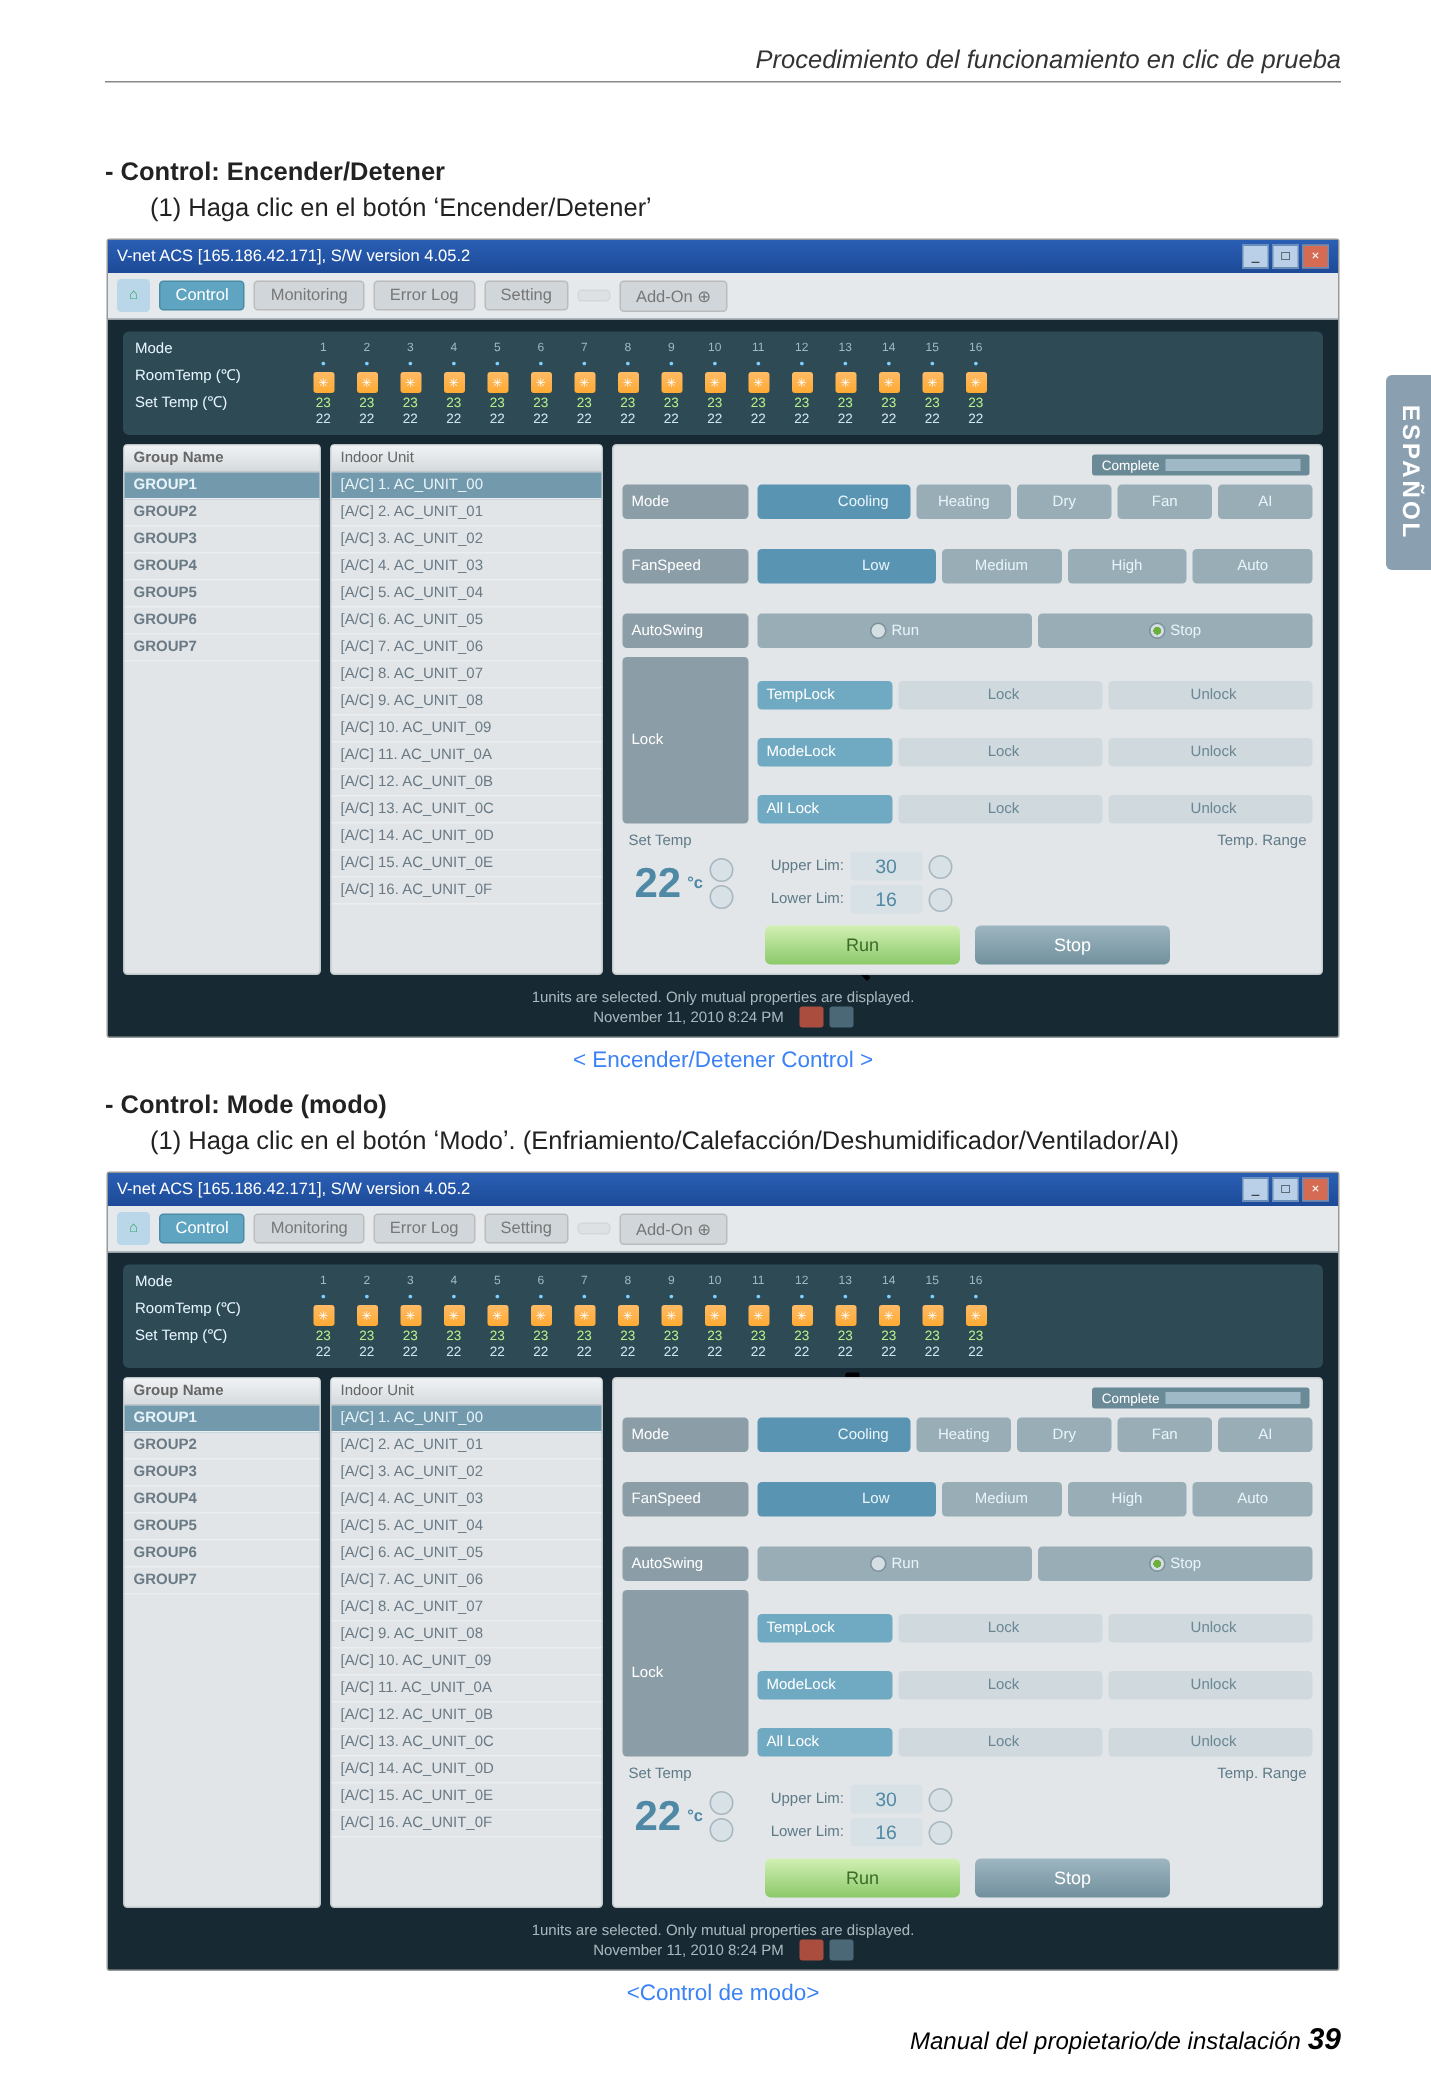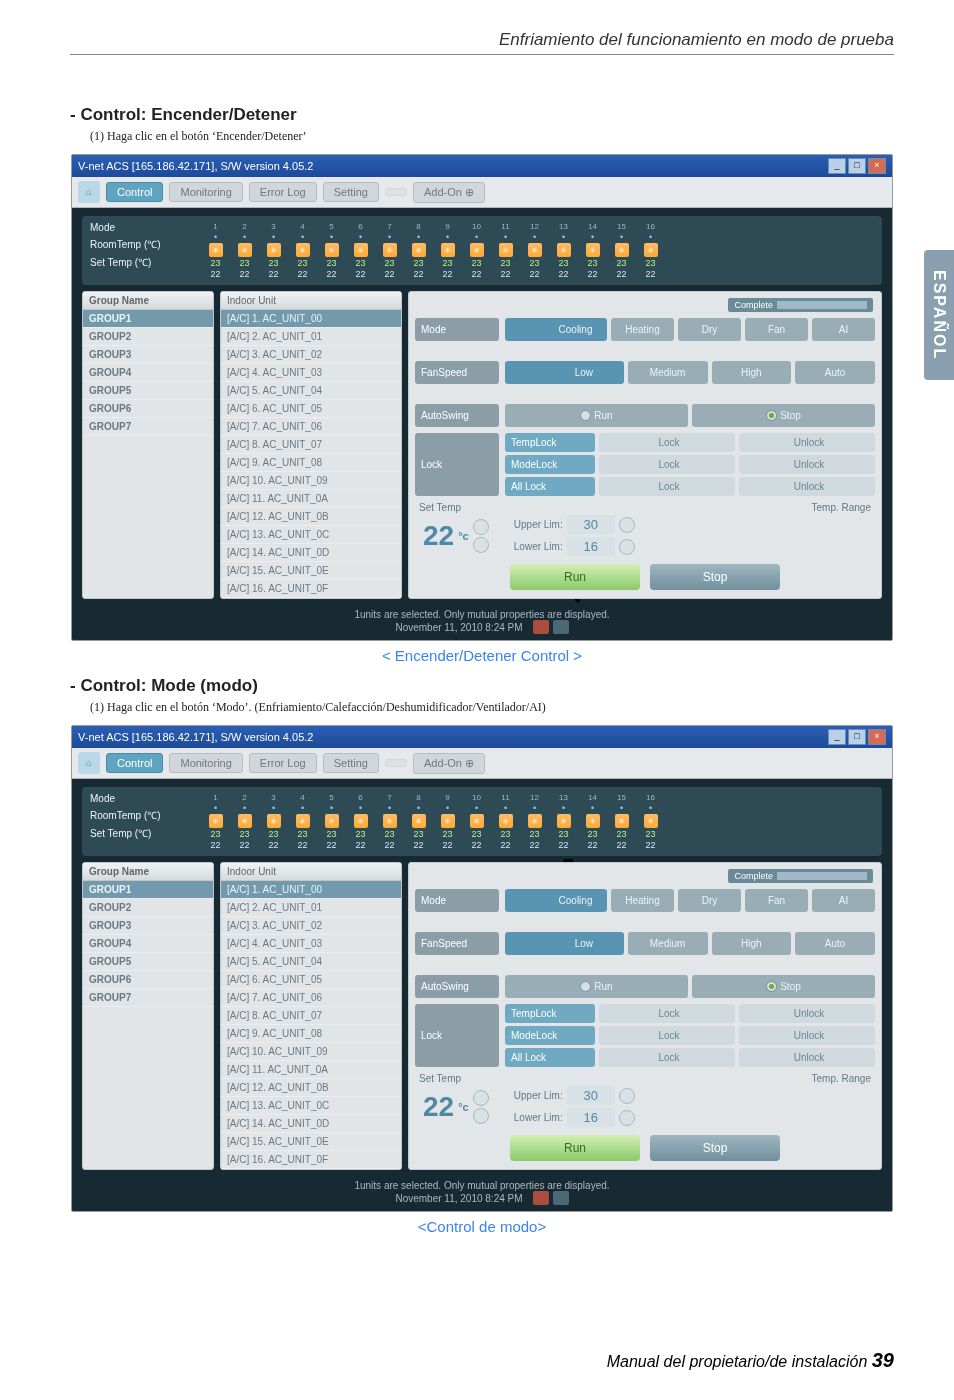--- a/index.html
+++ b/index.html
@@ -1,20 +1,20 @@
 <!DOCTYPE html>
 <html><head>
 <meta charset="utf-8">
 <style>
 body { margin:0; font-family: Arial, sans-serif; background:#fff; }
 .page { width:954px; height:1400px; position:relative; box-sizing:border-box; padding:30px 60px 30px 70px; }
 .header-title { font-style:italic; text-align:right; font-size:17px; color:#333; margin-bottom:4px; }
 .rule { border-bottom:1px solid #888; margin-bottom:50px; }
 .section-title { font-weight:bold; font-size:17px; color:#222; margin-top:12px; }
-.section-desc { font-size:12px; color:#222; margin:4px 0 10px 20px;font-family:Liberation Serif, serif; }
+.section-desc { font-size:17px; color:#222; margin:4px 0 10px 30px; }
 .caption { text-align:center; font-size:15px; color:#3b82f6; margin:6px 0 12px; }
 .footer { position:absolute; bottom:28px; right:60px; font-style:italic; font-size:16px; }
 .footer b { font-weight:bold; font-size:20px; font-style:italic; }
 .side-tab { position:absolute; right:0; top:250px; width:30px; height:130px; background:#8aa0b0;
   display:flex; align-items:center; justify-content:center; writing-mode:vertical-rl; color:#fff;
   font-weight:bold; letter-spacing:2px; border-radius:4px 0 0 4px; }
 
 .app { width:820px; margin:0 auto; background:#172a34; border:1px solid #999; border-radius:2px; }
 .app-titlebar { background:linear-gradient(#2a5fb4,#1d4a98); color:#fff; font-size:11px; padding:3px 6px;
   display:flex; justify-content:space-between; align-items:center; font-family:Liberation Sans, sans-serif; }
@@ -52,21 +52,21 @@
 .opt-group { flex:1; display:flex; gap:4px; }
 .opt { flex:1; font-size:10px; background:#98adb6; color:#e9f4fa; border-radius:3px; padding:6px 0; text-align:center; display:flex; align-items:center; justify-content:center; gap:3px; }
 .opt.sel { background:#5994b2;padding-left:39px; }
 .opt .rad { width:9px; height:9px; border:1px solid #7b929c; border-radius:50%; background:#d4dee3; }
 .opt .rad.on { background:radial-gradient(circle,#6caf3a 40%,#d4dee3 42%); }
 
 .lock-block { display:flex; gap:6px; margin-top:6px; }
 .lock-left { width:72px; font-size:10px; color:#fff; background:#8b9da6; border-radius:3px;
   display:flex; align-items:center; justify-content:flex-start; padding:0 6px; }
 .lock-right { flex:1; display:flex; flex-direction:column; gap:3px; }
-.lock-row { display:flex; gap:4px; align-items:flex-end; }
+.lock-row { display:flex; gap:4px; align-items:flex-end;margin-top:16px; }
 .lock-name { width:78px; font-size:10px; color:#fff; background:#6fa9c2; border-radius:3px; padding:4px 6px; }
 .lock-cell { flex:1; display:flex; align-items:center; justify-content:center; gap:4px; font-size:10px;
   background:#cfd9de; color:#6b8794; border-radius:3px; padding:4px 0; }
 
 .settemp { margin-top:6px; }
 .settemp-head { display:flex; justify-content:space-between; font-size:10px; color:#5f7a87; padding:0 4px 2px; }
 .settemp-body { display:flex; gap:6px; align-items:center; }
 .big-temp { font-size:28px; color:#4f89a5; font-weight:bold; display:flex; align-items:center; gap:4px; padding:0 8px; }
 .big-temp small { font-size:11px; vertical-align:top; }
 .stepper { width:14px; height:14px; border:1px solid #a8b7bf; border-radius:50%; background:#d7e1e6; }
@@ -85,21 +85,21 @@
 .status-icons { display:flex; gap:4px; }
 .sicon { width:16px; height:14px; background:#4a6875; border-radius:2px; }
 .sicon.red { background:#aa4c3e; }
 
 .arrow { position:absolute; font-size:28px; color:#000; font-weight:bold; pointer-events:none; }
 </style>
 </head>
 <body>
 
 <div class="page">
-  <div class="header-title">Enfriamiento del funcionamiento en modo de prueba</div>
+  <div class="header-title">Procedimiento del funcionamiento en clic de prueba</div>
   <div class="rule"></div>
   <div class="side-tab">ESPAÑOL</div>
 
   <div class="section-title">- Control: Encender/Detener</div>
   <div class="section-desc">(1) Haga clic en el botón ʻEncender/Detenerʼ</div>
 
   <div class="app" style="position:relative;">
     <div class="arrow" style="bottom:30px; left:488px;">↖</div>
     <div>
         <div class="app-titlebar">

